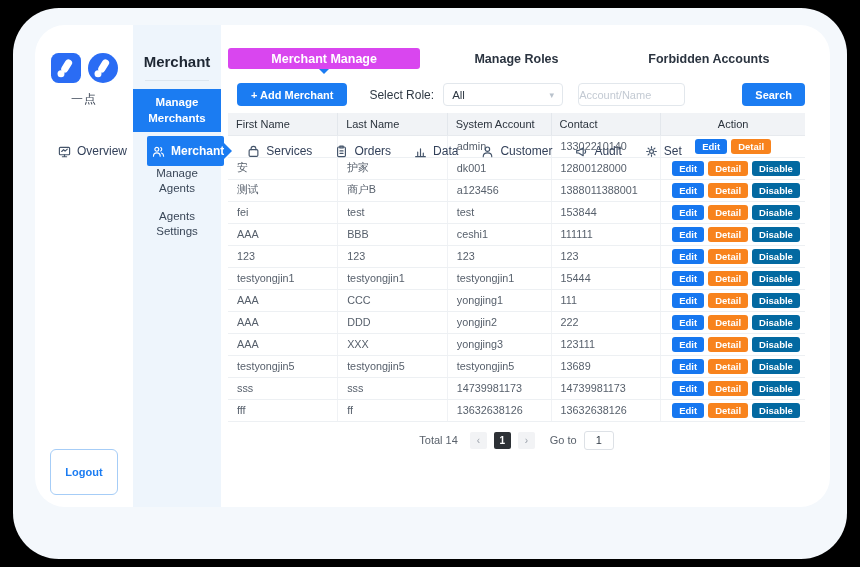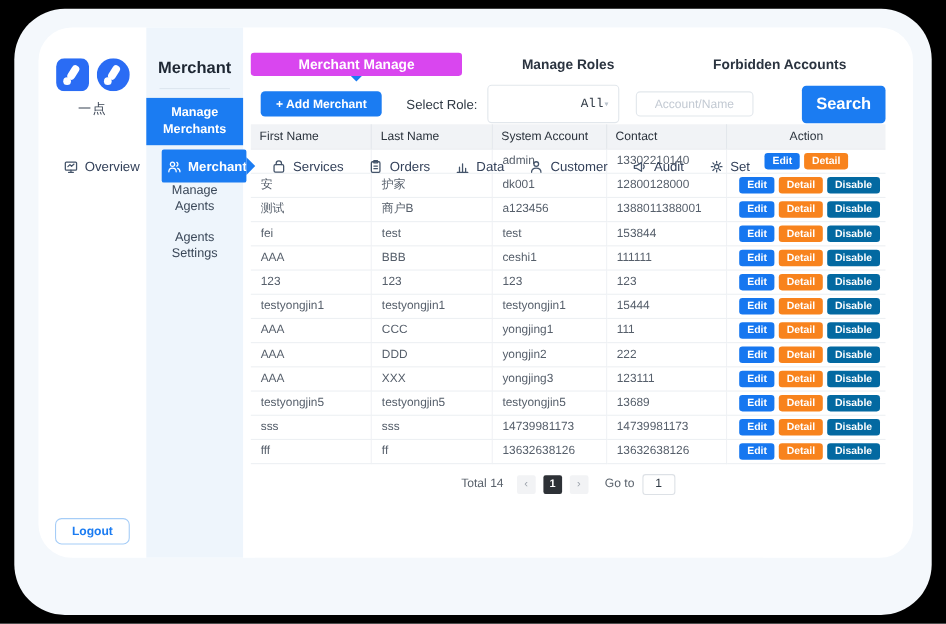--- a/index.html
+++ b/index.html
@@ -40,21 +40,21 @@
     border-radius: 2px; position: relative;
   }
   .nav-item.active::after {
     content: ""; position: absolute; right: -8px; top: 50%;
     transform: translateY(-50%);
     border-top: 8px solid transparent; border-bottom: 8px solid transparent;
     border-left: 8px solid #1b7cf2;
   }
   .sidebar-spacer { flex: 1; }
   .logout-btn {
-    margin: 0 auto 12px auto; padding: 5px 14px;
+    margin: 0 auto 12px auto; padding: 16px 14px;
     background: #fff; border: 1px solid #a6cdf7; border-radius: 6px;
     color: #1b7cf2; font-size: 11px; font-weight: bold; cursor: pointer;
     font-family: "Liberation Sans", sans-serif;
   }
 
   
   .subsidebar {
     width: 88px; flex: 0 0 88px; background: #eef5fc;
     padding-top: 28px; display: flex; flex-direction: column; align-items: center;
   }
@@ -80,34 +80,34 @@
     border-top: 5px solid #1b7cf2;
   }
   .toolbar { display: flex; align-items: center; margin-top: 14px; height: 23px; }
   .add-btn {
     background: #1b7cf2; color: #fff; border: none; border-radius: 4px;
     font-size: 11px; font-weight: bold; padding: 0 14px; height: 23px; cursor: pointer;
     margin-left: 9px; font-family: "Liberation Sans", sans-serif;
   }
   .role-label { font-size: 12px; color: #2f3944; margin-left: 22px; }
   .role-select {
-    margin-left: 9px; width: 120px; height: 35px; border: 1px solid #e2e7ec; border-radius: 4px;
-    background: #fff; display: flex; align-items: center; justify-content: flex-end;
-    padding: 0 8px; font-size: 11.5px; color: #2f3944; cursor: pointer; font-family: Liberation Mono, monospace;
+    margin-left: 9px; width: 120px; height: 23px; border: 1px solid #e2e7ec; border-radius: 4px;
+    background: #fff; display: flex; align-items: center; justify-content: space-between;
+    padding: 0 8px; font-size: 11.5px; color: #2f3944; cursor: pointer;
   }
   .chevron { font-size: 9px; color: #b9c2cc; }
   .account-input {
     margin-left: 15px; width: 107px; height: 23px; border: 1px solid #e2e7ec; border-radius: 4px;
-    padding: 0 16px; font-size: 11px; color: #2f3944; outline: none;
+    padding: 0 0; font-size: 11px; color: #2f3944; outline: none;
     font-family: "Liberation Sans", sans-serif;
   }
   .account-input::placeholder { color: #c3cad3; }
   .search-btn {
     margin-left: auto; background: #1b7cf2; color: #fff; border: none; border-radius: 4px;
-    font-size: 15px; font-weight: bold; padding: 0 13px; height: 34px; cursor: pointer;
+    font-size: 11px; font-weight: bold; padding: 0 13px; height: 23px; cursor: pointer;
     font-family: "Liberation Sans", sans-serif;
     text-align: right;
   }
 
   
   table { margin-top: 7px; width: 100%; border-collapse: collapse; table-layout: fixed; }
   th {
     background: #f1f3f6; font-size: 11px; font-weight: normal; color: #2b333d;
     text-align: left; padding: 4px 8px; height: 22px;
     border-right: 1px solid #e3e7ec; border-bottom: 1px solid #e7eaee;

